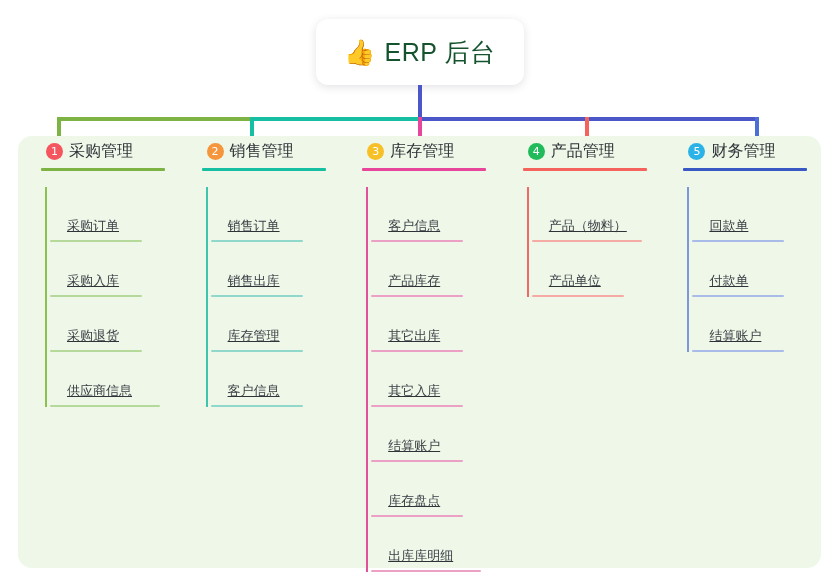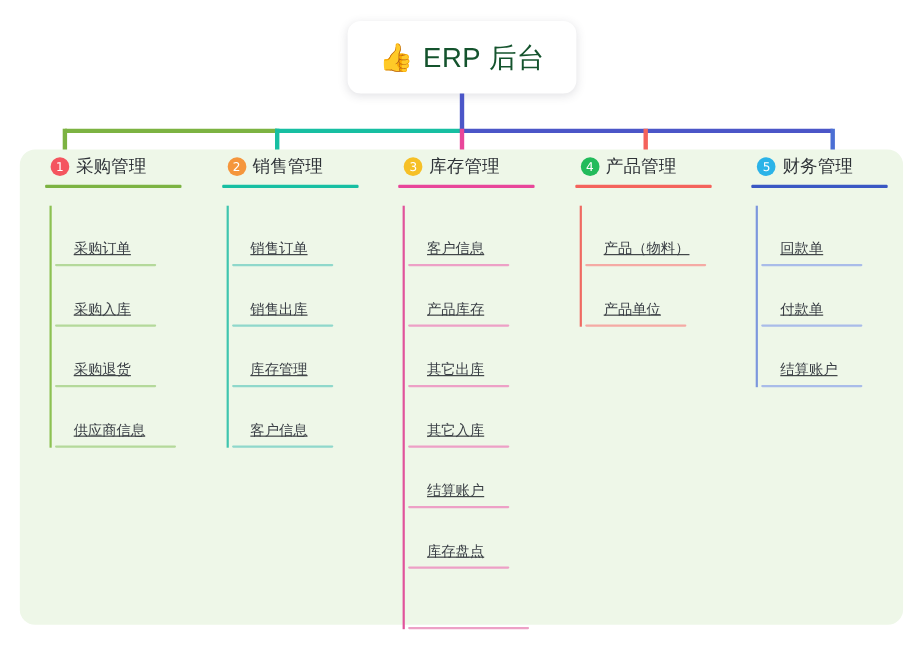--- a/index.html
+++ b/index.html
@@ -256,20 +256,21 @@
       </div>
       <div class="leaf">
         <span class="leaf-label">结算账户</span>
         <div class="leaf-rule" style="background: rgb(237, 160, 198);"></div>
       </div>
       <div class="leaf">
         <span class="leaf-label">库存盘点</span>
         <div class="leaf-rule" style="background: rgb(237, 160, 198);"></div>
       </div>
       <div class="leaf wide">
+        <span class="leaf-label">出库库明细</span>
         <div class="leaf-rule" style="background: rgb(237, 160, 198);"></div>
       </div>
     </div>
   </div>
 
   <div class="column">
     <div class="col-header">
       <span class="badge" style="background: rgb(34, 187, 91);">4</span>
       <span class="col-title">产品管理</span>
     </div>

